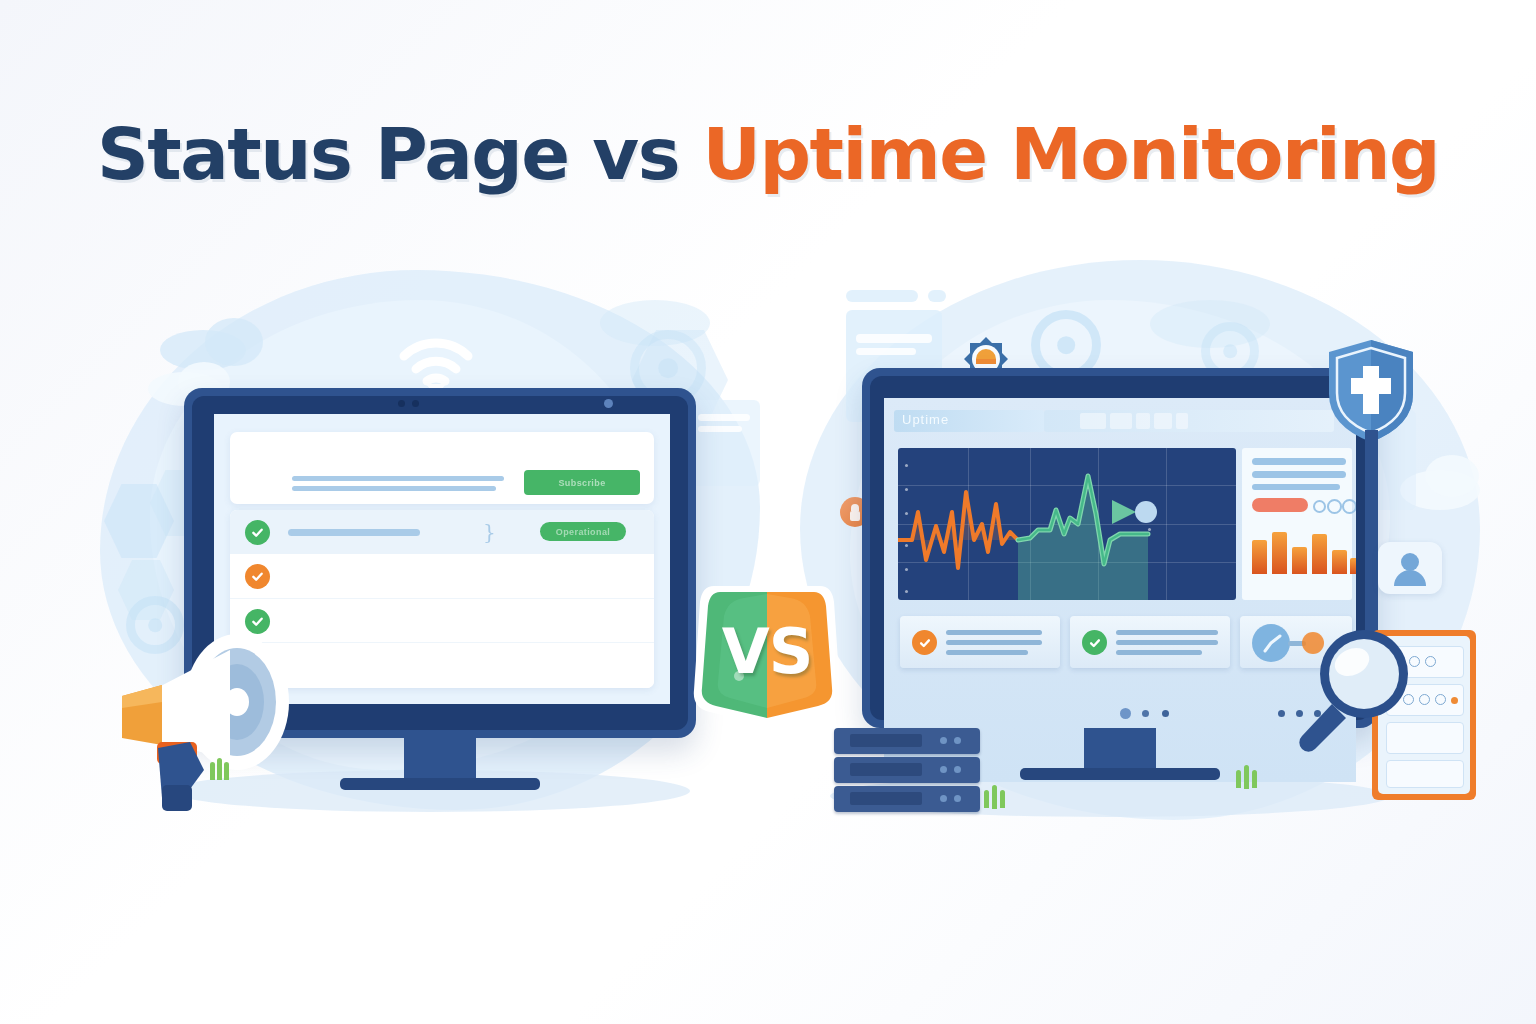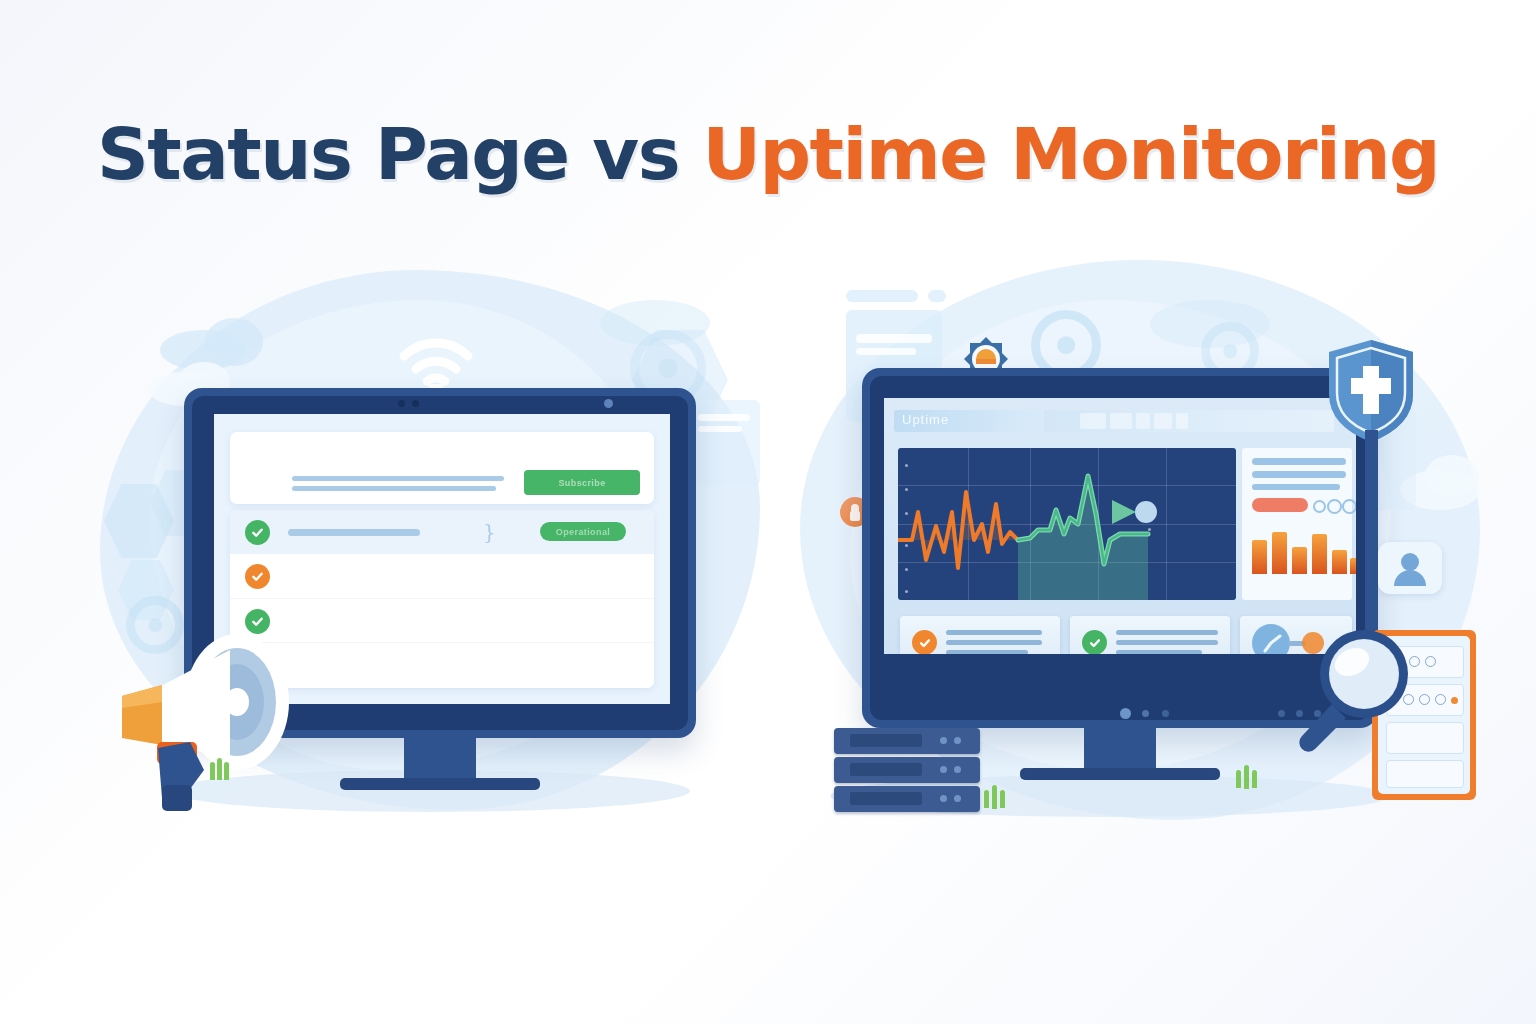--- a/index.html
+++ b/index.html
@@ -263,40 +263,51 @@
       <ellipse cx="175" cy="72" rx="12" ry="14" fill="#ffffff"></ellipse>
       <rect x="150" y="64" width="30" height="16" rx="5" fill="#ffffff"></rect>
     </svg>
   </div>
   <div class="grass" style="left:210px;top:762px;">
     <span style="left:0;"></span>
       <span style="left:7px;top:-4px;height:22px;"></span>
       <span style="left:14px;"></span>
   </div>
 
+  <div class="vs">
+    <svg width="166" height="158" viewBox="0 0 166 158">
+      <path d="M30 14 Q18 14 16 30 L10 118 Q8 136 26 140 L74 152 Q83 155 92 152 L140 140 Q158 136 156 118 L150 30 Q148 14 136 14 Z" fill="#ffffff"></path>
+      <path d="M36 20 Q26 20 24 34 L18 116 Q16 130 32 134 L83 146 L83 20 Z" fill="#4fb878"></path>
+      <path d="M130 20 Q140 20 142 34 L148 116 Q150 130 134 134 L83 146 L83 20 Z" fill="#f59630"></path>
+      <path d="M60 26 Q44 28 40 44 L34 110 Q32 122 46 126 L83 136 L83 22 Z" fill="#5fc58a" opacity=".55"></path>
+      <path d="M106 26 Q122 28 126 44 L132 110 Q134 122 120 126 L83 136 L83 22 Z" fill="#f8ab4e" opacity=".55"></path>
+      <circle cx="55" cy="104" r="5" fill="#ffffff" opacity=".45"></circle>
+    </svg>
+    <div class="vs-text">VS</div>
+  </div>
 
   <div class="netbadge">
     <svg width="48" height="48" viewBox="0 0 48 48">
       <path d="M24 2 L30 8 L40 8 L40 18 L46 24 L40 30 L40 40 L30 40 L24 46 L18 40 L8 40 L8 30 L2 24 L8 18 L8 8 L18 8 Z" fill="#3b6fa8"></path>
       <circle cx="24" cy="24" r="14" fill="#f7fbff"></circle>
       <path d="M14 24 a10 10 0 0 1 20 0 z" fill="#f0a03a"></path>
       <rect x="14" y="24" width="20" height="5" fill="#ef8b35"></rect>
     </svg>
   </div>
   <div class="lockbadge">
     <svg width="30" height="30" viewBox="0 0 30 30">
       <path d="M15 7 a4 4 0 0 1 4 4 v3 h-8 v-3 a4 4 0 0 1 4-4 z" fill="#ffffff" opacity=".9"></path>
       <rect x="10" y="14" width="10" height="10" rx="2" fill="#ffffff" opacity=".9"></rect>
     </svg>
   </div>
 
   <div class="monitor">
     <div class="bezel" style="left:862px;top:368px;width:516px;height:360px;"></div>
     <div class="bezel-inner" style="left:870px;top:376px;width:500px;height:344px;"></div>
-    <div class="screen" style="left:884px;top:398px;width:472px;height:256px;background:linear-gradient(180deg,#dceaf8,#cfe3f5);">
+    <div class="screen" style="left:884px;top:398px;width:472px;height:384px;background:linear-gradient(180deg,#dceaf8,#cfe3f5);">
 
       <div class="topbar" style="left:10px;top:12px;width:150px;height:22px;"></div>
       <div class="topbar" style="left:160px;top:12px;width:290px;height:22px;background:linear-gradient(90deg,#d3e7f7,#e5f1fb);"></div>
       <div class="topbar-txt" style="left:18px;top:14px;">Uptime</div>
       <div class="tb-cell" style="left:196px;top:15px;width:26px;height:16px;"></div>
       <div class="tb-cell" style="left:226px;top:15px;width:22px;height:16px;"></div>
       <div class="tb-cell" style="left:252px;top:15px;width:14px;height:16px;"></div>
       <div class="tb-cell" style="left:270px;top:15px;width:18px;height:16px;"></div>
       <div class="tb-cell" style="left:292px;top:15px;width:12px;height:16px;"></div>
 

